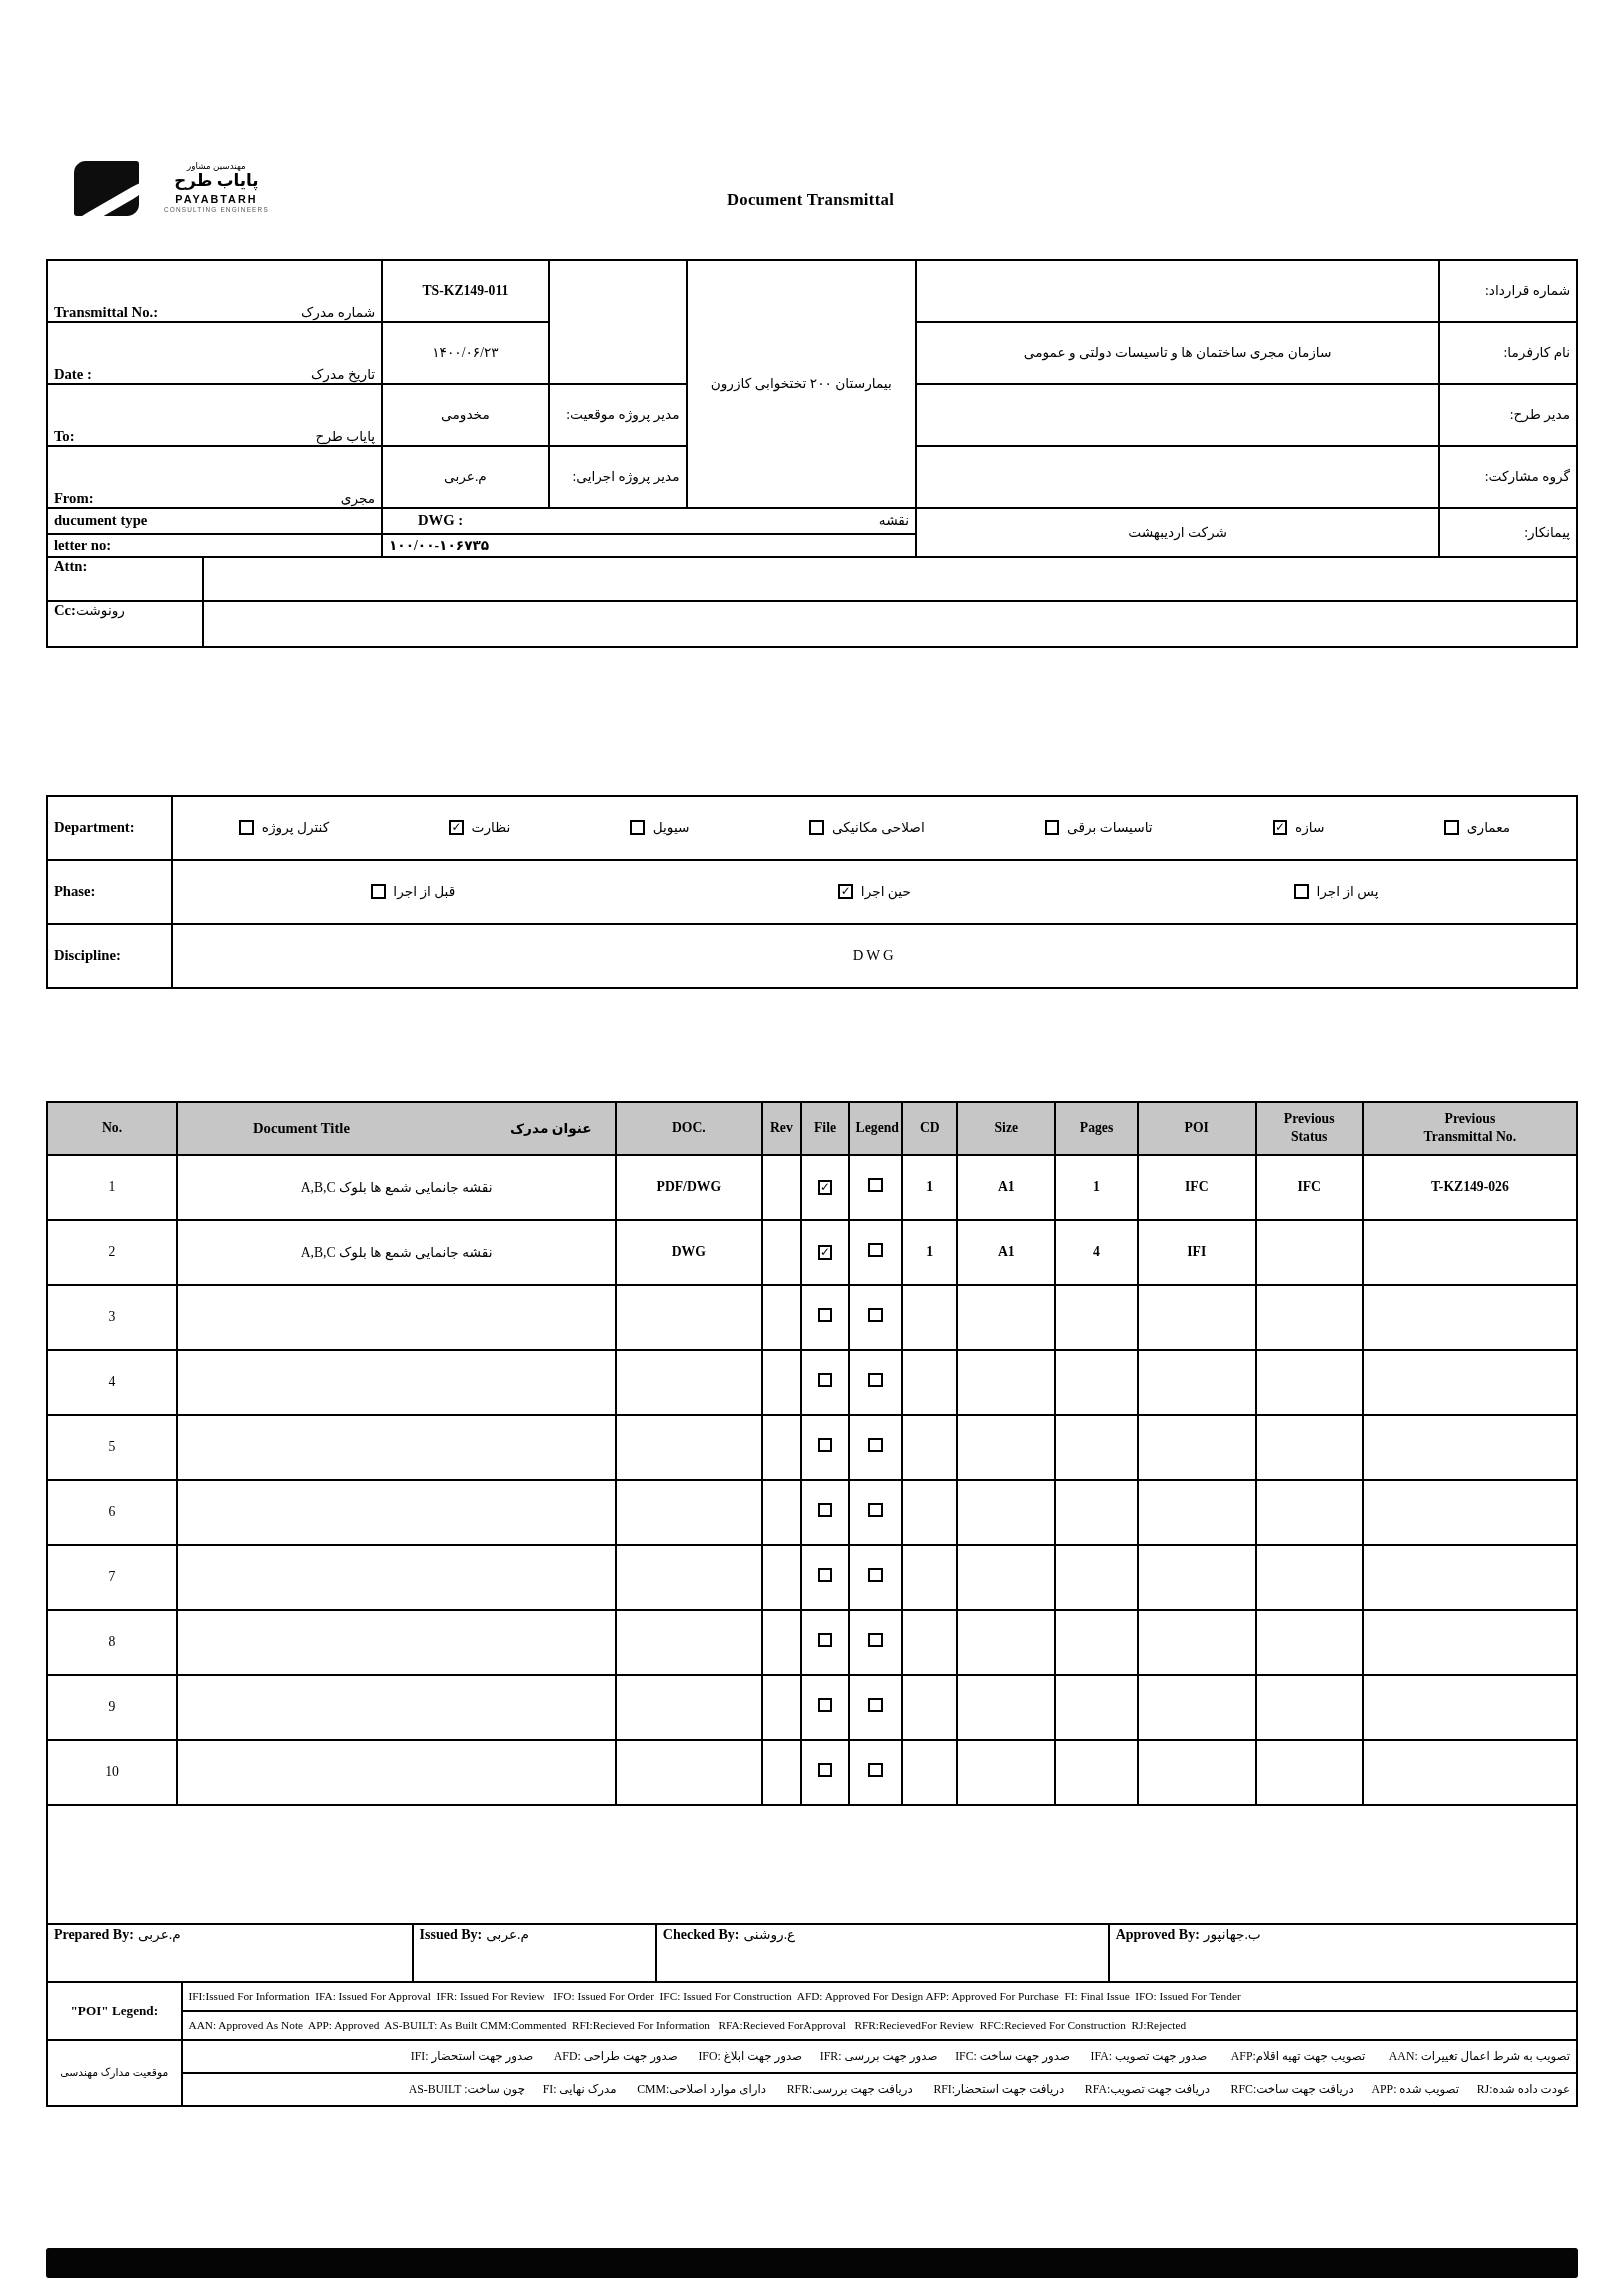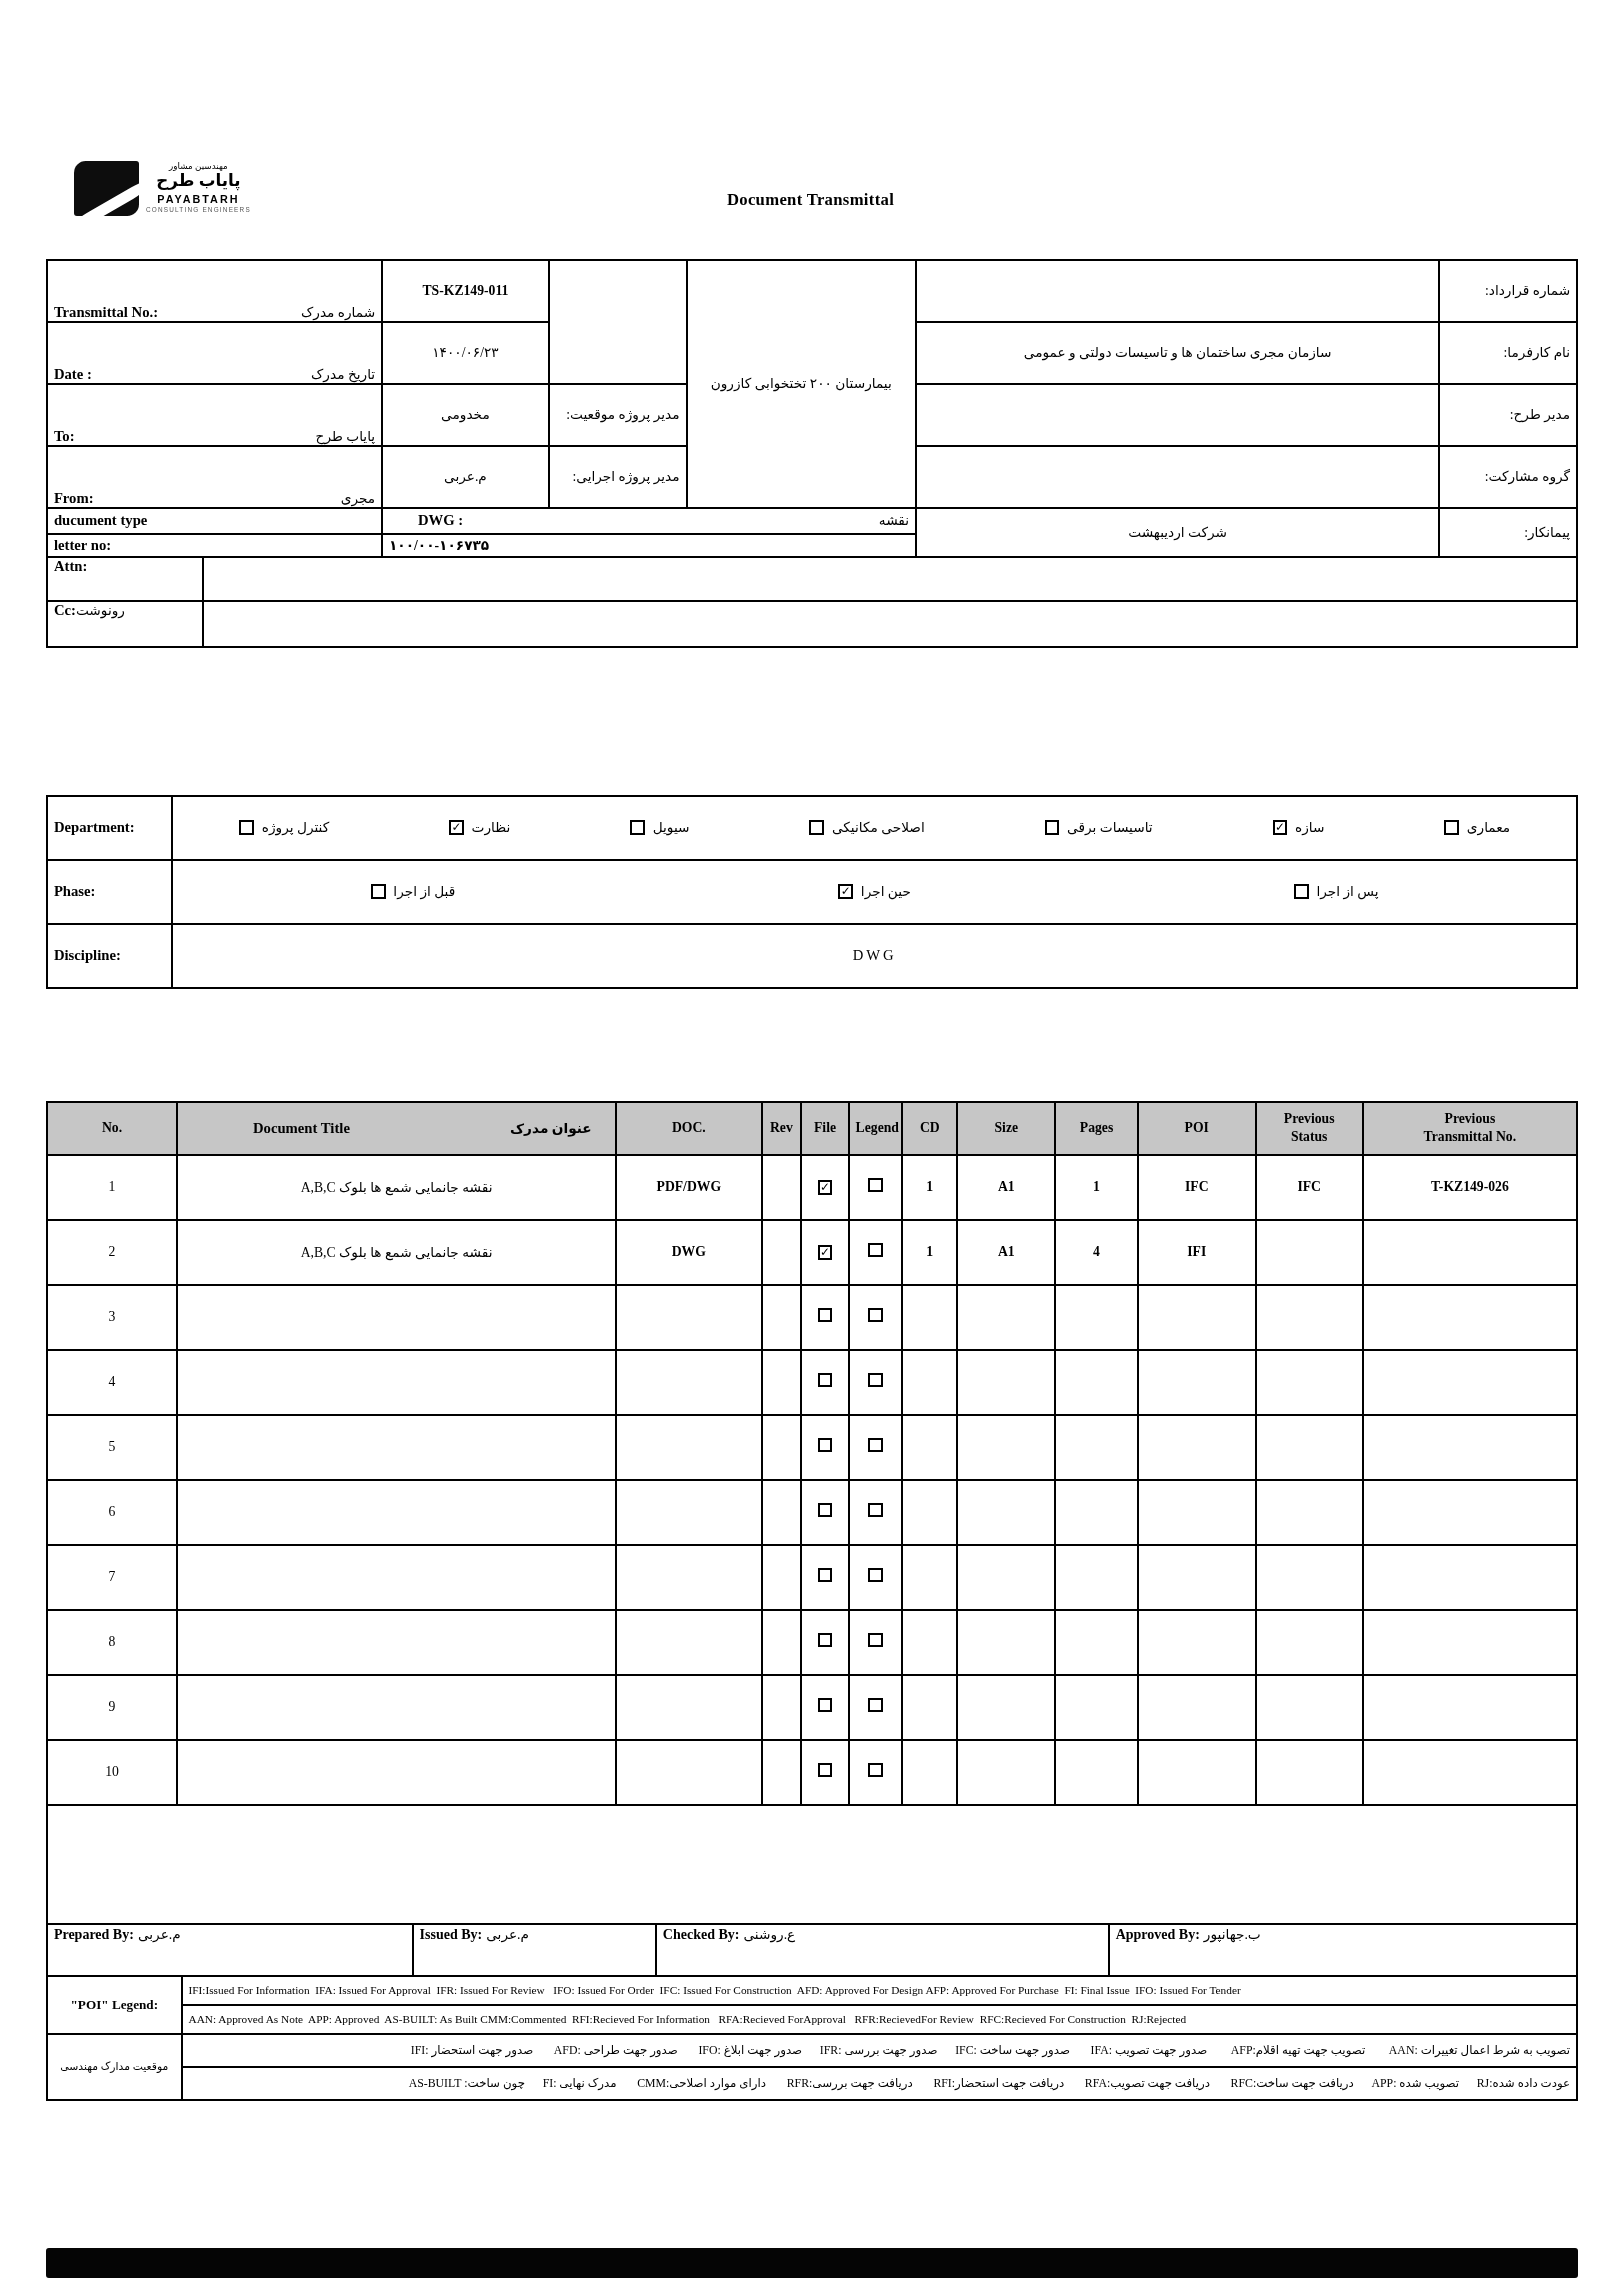--- a/index.html
+++ b/index.html
@@ -2,21 +2,21 @@
 <html><head>
 <meta charset="utf-8">
 <style>
   *{box-sizing:border-box;}
   body{margin:0;background:#999;}
   .page{width:1621px;height:2281px;background:#fff;position:relative;overflow:hidden;
         font-family:"Liberation Serif","DejaVu Sans",serif;color:#000;}
 
   
   .hdr{position:relative;height:71px;margin-top:161px;}
-  .logo{position:absolute;left:74px;top:0;display:flex;gap:7px;align-items:flex-start;}
+  .logo{position:absolute;left:74px;top:0;display:flex;gap:25px;align-items:flex-start;}
   .logo-mark{width:65px;height:55px;background:#0d0d0d;border-radius:11.8px 2.9px 11.8px 2.9px;position:relative;overflow:hidden;flex:0 0 auto;}
   .logo-swoosh{position:absolute;left:-13.7px;bottom:3.9px;width:98px;height:10.8px;background:#fff;transform:rotate(-30deg);border-radius:60% 40% 60% 40%/100%;}
   .logo-text{display:flex;flex-direction:column;align-items:center;line-height:1.15;}
   .logo-fa1{font-size:8.8px;}
   .logo-fa2{font-size:16.7px;font-weight:bold;}
   .logo-en{font-size:10.8px;font-weight:bold;letter-spacing:2px;margin-top:2.9px;font-family:"Liberation Sans","DejaVu Sans",sans-serif;}
   .logo-sub{font-size:6.4px;letter-spacing:1.2px;color:#555;font-family:"Liberation Sans","DejaVu Sans",sans-serif;}
   .doc-title{position:absolute;left:0;width:100%;top:29px;text-align:center;font-weight:bold;font-size:16.7px;letter-spacing:0.3px;}
 
   
@@ -61,21 +61,21 @@
   .h-title-wrap{display:flex;justify-content:space-between;align-items:center;padding:0 17.6px 0 69px;}
   .h-title-en{font-size:14.7px;} .h-title-fa{font-size:13.7px;}
   .doc-table td{font-size:13.7px;text-align:center;}
   .c-no{font-size:14.7px;}
   .c-title{text-align:left;padding-left:25.5px;direction:rtl;font-size:13.7px;}
   .c-doc{text-align:left;padding-left:5.9px;font-weight:bold;}
   .c-cd,.c-size,.c-pages,.c-poi,.c-prev,.c-prevt{font-weight:bold;}
 
   
   .sig-table{margin-top:-2px;}
-  .sig-table tr{height:52px;}
+  .sig-table tr{height:58px;}
   .sig-table td{vertical-align:top;padding:4.9px 7.8px;}
   .siglab{font-weight:bold;font-size:14px;}
   .sigval{font-size:13.7px;}
 
   
   .legend-table{margin-top:-2px;}
   .lr30{height:29px;} .lr34{height:33px;}
   .lg-lab{font-weight:bold;font-size:13.2px;text-align:center;}
   .lg-fa-lab{font-size:10.8px;text-align:center;direction:rtl;padding:0 2.9px;}
   .lgline{font-size:11.3px;white-space:pre-wrap;padding:0 9.8px;}

